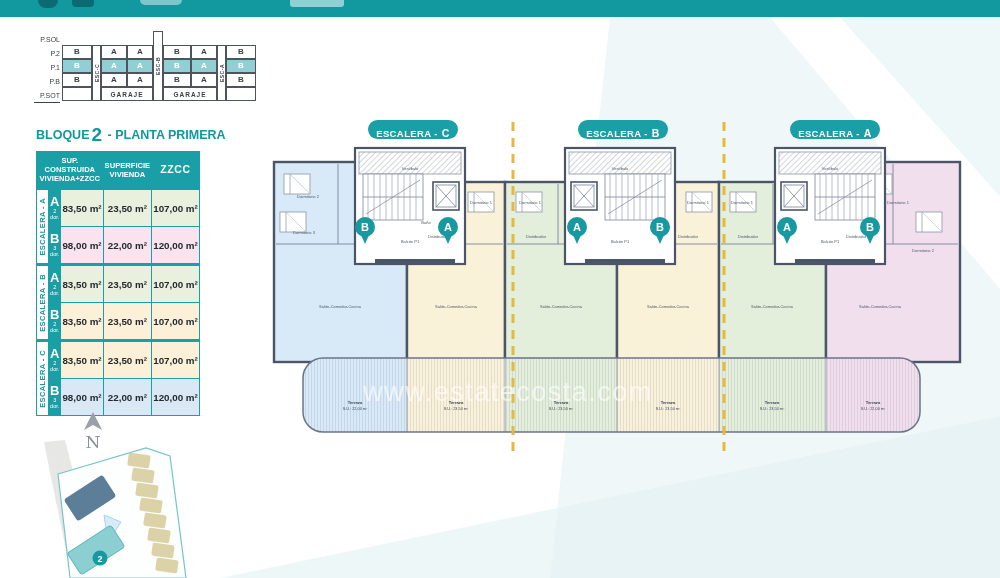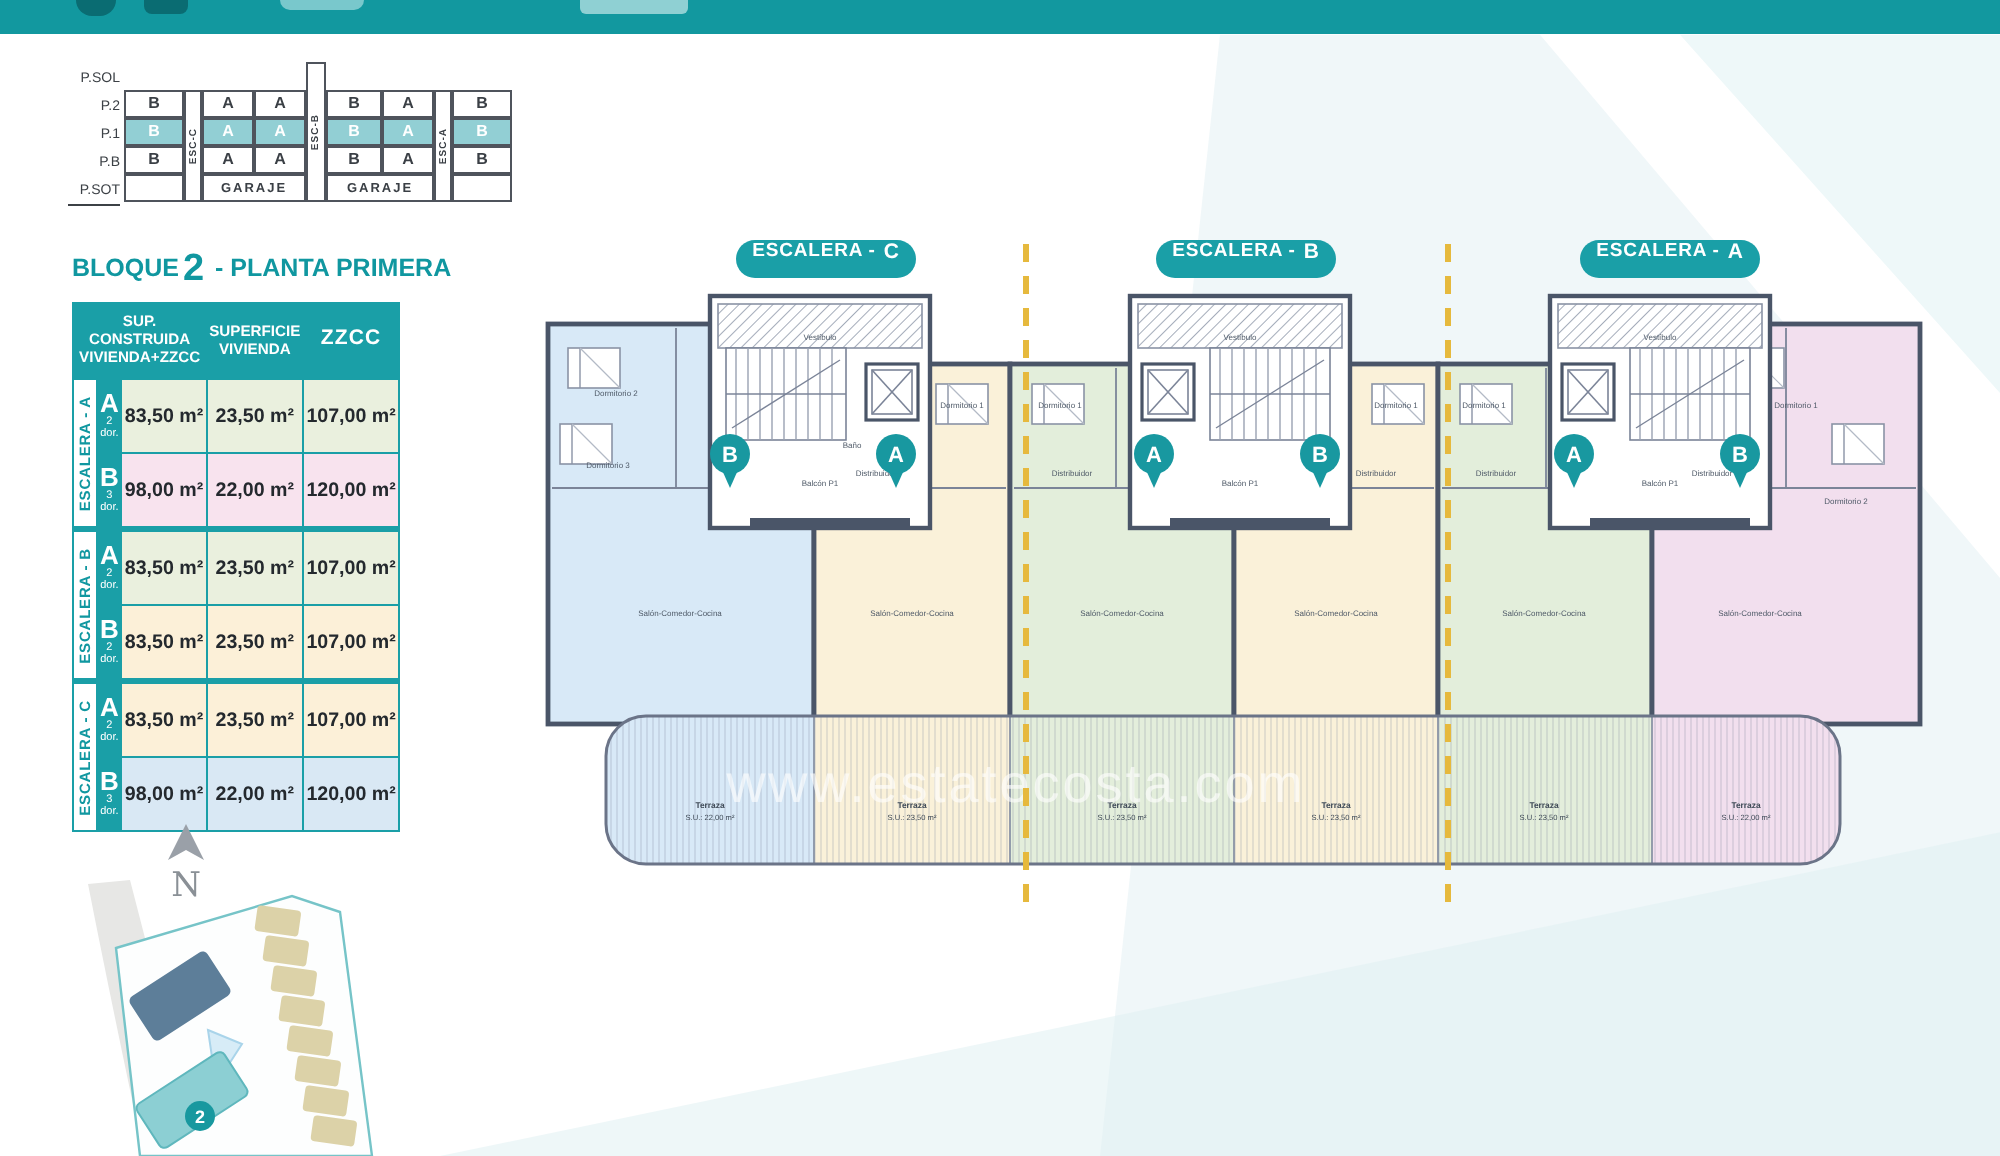--- a/index.html
+++ b/index.html
@@ -45,21 +45,21 @@
                    color:#1097a0;font-weight:bold;font-size:7.5px;letter-spacing:.4px;}
   td.unit-cell{width:22px;background:#1a9fa7;color:#fff;text-align:center;height:34px;}
   td.unit-cell .ltr{display:block;font-size:13px;font-weight:bold;line-height:12px;}
   td.unit-cell .dor{display:block;font-size:5.5px;line-height:6px;}
   td.val{font-size:9.8px;font-weight:bold;color:#24292e;text-align:center;width:51px;white-space:nowrap;margin-left:43px;}
   .bg-green{background:#eaf0de;} .bg-pink{background:#f8e3ee;}
   .bg-cream{background:#fcf0d8;} .bg-blue{background:#d9e8f4;}
 
   
   .pill{position:absolute;top:120px;width:90px;height:19px;background:#1a9fa7;border-radius:10px;
-        color:#fff;display:flex;align-items:flex-start;justify-content:center;font-size:9.5px;
+        color:#fff;display:flex;align-items:flex-end;justify-content:center;font-size:9.5px;
         font-weight:bold;letter-spacing:.4px;}
   .pill .ltr{margin-left:4px;font-size:10.5px;}
   .pill.pc{left:368px;} .pill.pb{left:578px;} .pill.pa{left:790px;}
 
   .plan-svg{position:absolute;left:268px;top:112px;}
   .site-svg{position:absolute;left:18px;top:398px;}
 </style>
 </head>
 <body>
 <div id="canvas">

